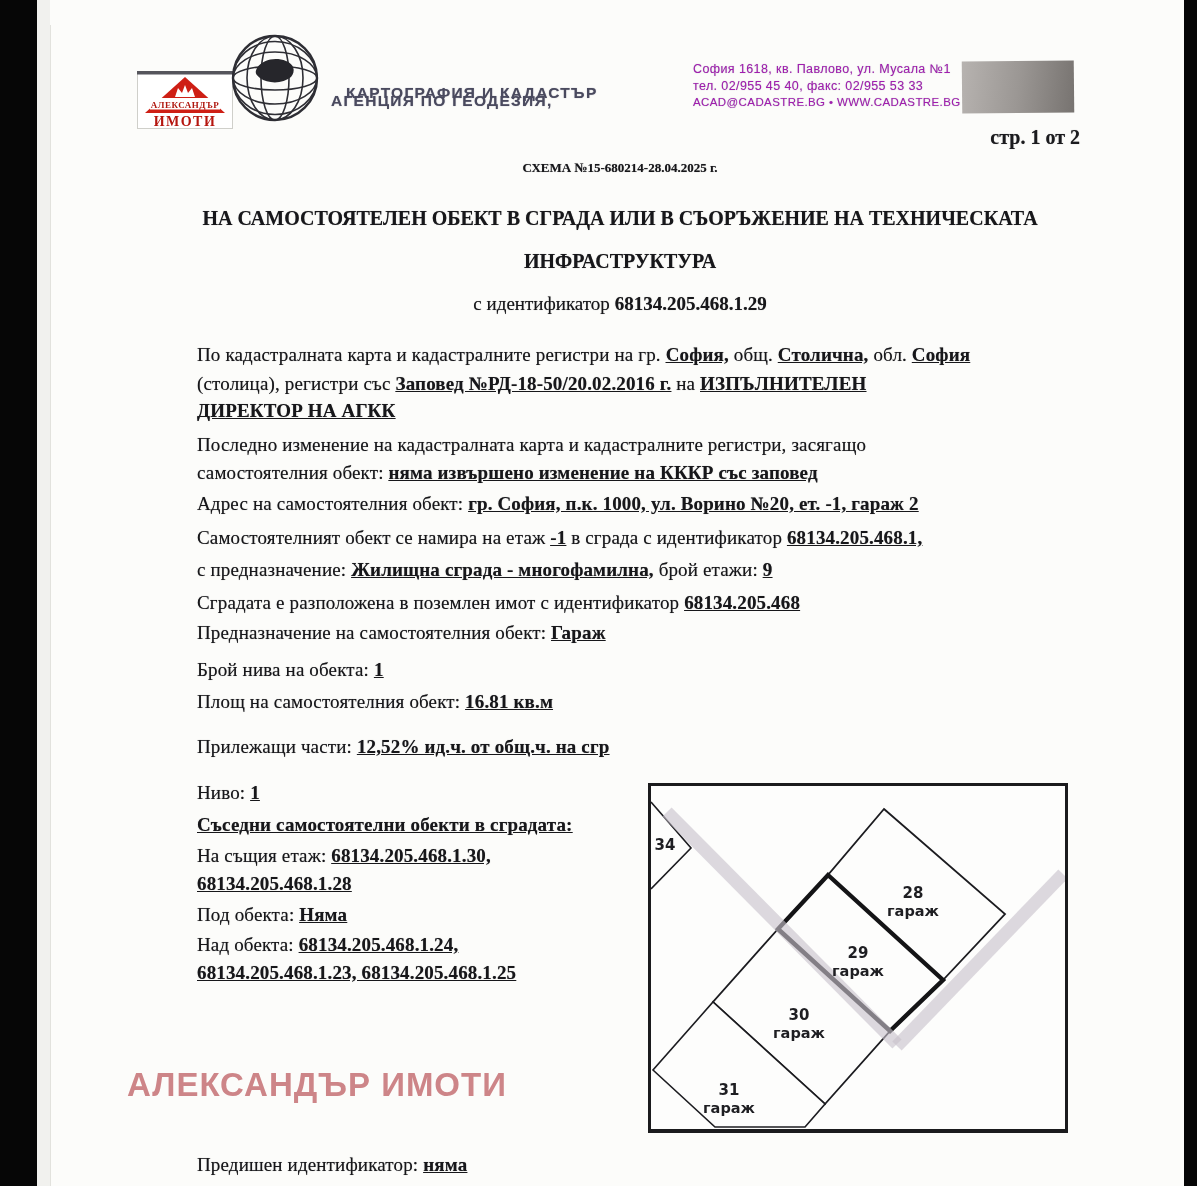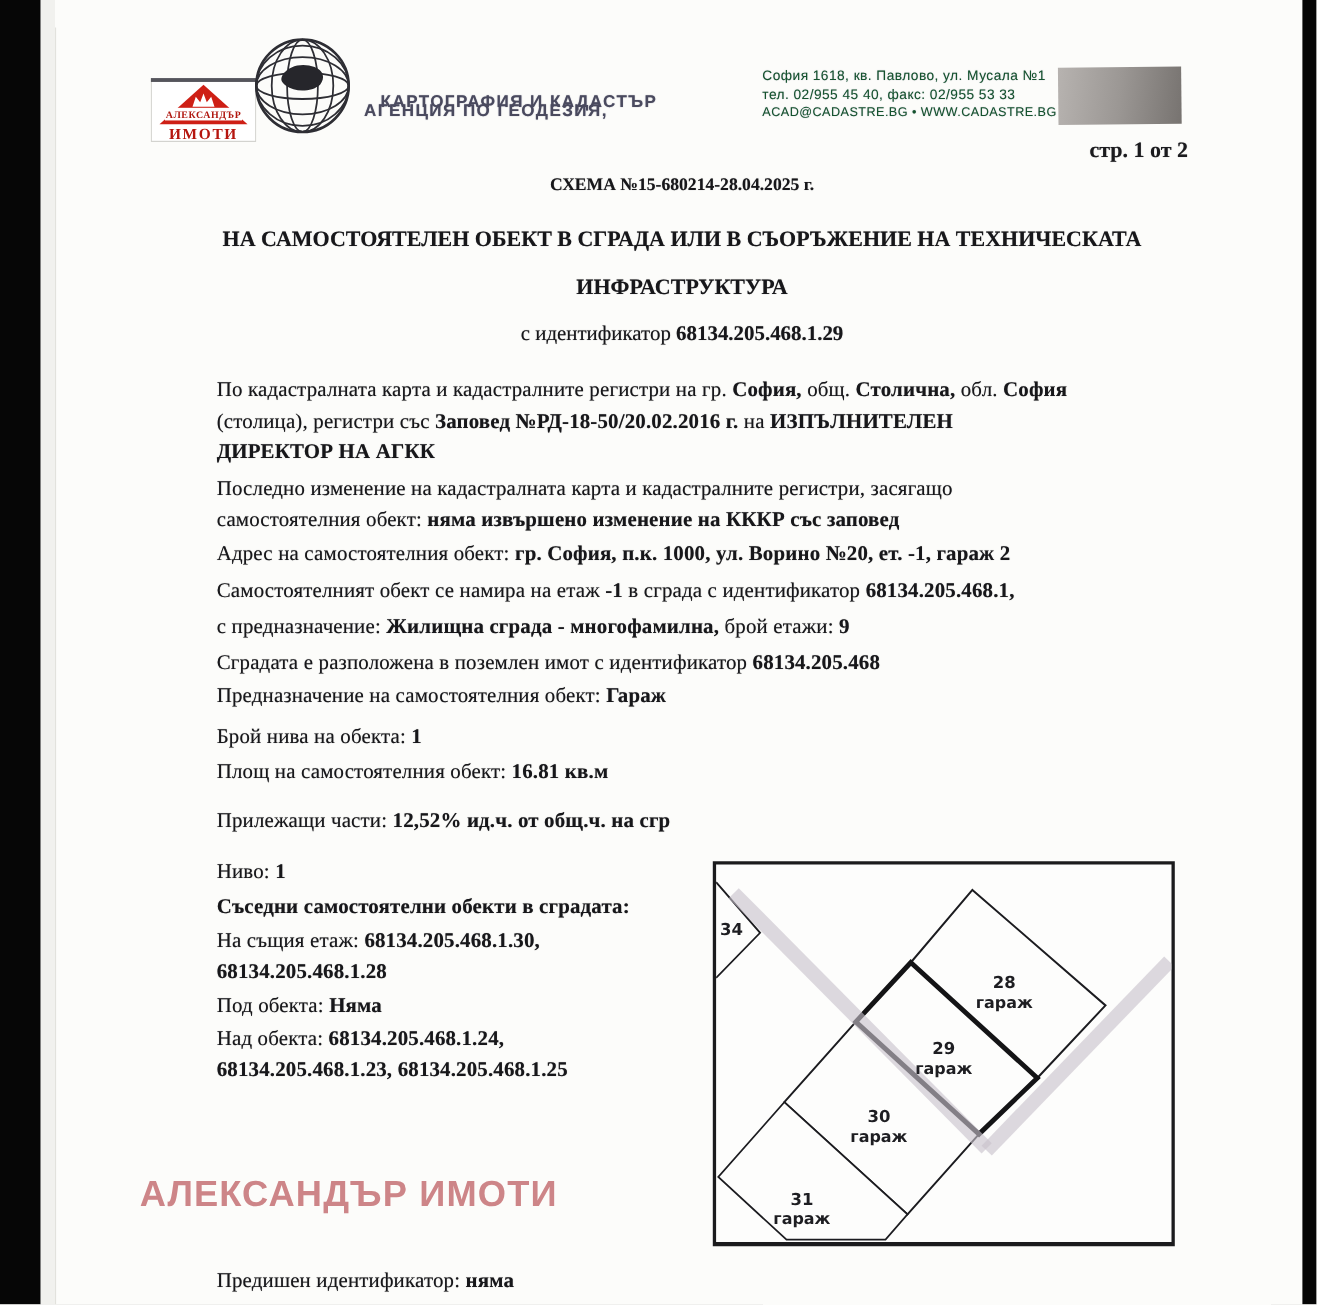--- a/index.html
+++ b/index.html
@@ -6,28 +6,28 @@
   #page{position:relative;width:1197px;height:1186px;background:#fcfcfa;overflow:hidden;
         font-family:"Liberation Serif","DejaVu Serif",serif;color:#17171a;}
   .band{position:absolute;top:0;bottom:0;background:#060606;}
   .band.left{left:0;width:37px;}
   .band.right{left:1184px;width:13px;}
   .lstrip{position:absolute;top:0;bottom:0;left:37px;width:13px;background:#f1f1ee;}
   .pagedge{position:absolute;left:50px;top:25px;bottom:0;width:1px;background:#e2e2dd;}
 
   .scan{text-shadow:0 0 .7px rgba(25,25,30,.55);}
   .bl{position:absolute;left:197px;font-size:19px;line-height:26px;white-space:nowrap;letter-spacing:.15px;}
-  .bl b{font-weight:700;}
+  .bl b{font-weight:700;text-decoration:underline;}
   .center{position:absolute;left:60px;width:1120px;text-align:center;white-space:nowrap;font-weight:700;}
 
   .agency-name{position:absolute;left:331px;font-family:"Liberation Sans","DejaVu Sans",sans-serif;
       font-weight:700;font-size:15.5px;color:#4a4a5e;letter-spacing:1.3px;white-space:nowrap;
       text-shadow:0 0 1px rgba(70,70,100,.55);}
   .contact{position:absolute;left:693px;font-family:"Liberation Sans","DejaVu Sans",sans-serif;
-      font-size:12.5px;color:#14532d;letter-spacing:.4px;white-space:nowrap;text-shadow:0 0 1px rgba(120,125,145,.6);}
+      font-size:12.5px;color:#a21caf;letter-spacing:.4px;white-space:nowrap;text-shadow:0 0 1px rgba(120,125,145,.6);}
   .pageno{position:absolute;left:890px;top:126px;width:190px;text-align:right;
       font-weight:700;font-size:20px;color:#1b1b1e;}
   .artifact{position:absolute;left:962px;top:61px;width:112px;height:52px;
       background:linear-gradient(97deg,#b7b3b0 0%,#9b9794 50%,#777370 100%);transform:rotate(-.6deg);}
 
   .diagram-box{position:absolute;left:648px;top:783px;width:420px;height:350px;box-sizing:border-box;
       border:3px solid #1b1b1d;border-bottom-width:4px;background:#fdfdfc;}
   .dg-num{font-family:"DejaVu Sans","Liberation Sans",sans-serif;font-size:15px;font-weight:600;fill:#1e1e22;}
   .dg-type{font-family:"DejaVu Sans","Liberation Sans",sans-serif;font-size:14.5px;font-weight:600;fill:#1e1e22;}
 
@@ -74,21 +74,21 @@
   <div class="agency-name" style="top:84px;margin-left:15px;">КАРТОГРАФИЯ И КАДАСТЪР</div>
 
   <div class="contact" style="top:62px;">София 1618, кв. Павлово, ул. Мусала №1</div>
   <div class="contact" style="top:79px;">тел. 02/955 45 40, факс: 02/955 53 33</div>
   <div class="contact" style="top:96px;font-size:11.5px;">ACAD@CADASTRE.BG • WWW.CADASTRE.BG</div>
 
   <div class="artifact"></div>
 
   <div class="pageno scan">стр. 1 от 2</div>
 
-  <div class="center scan" style="top:160px;font-size:16px;font-family:Liberation Serif, serif;">СХЕМА №15-680214-28.04.2025 г.</div>
+  <div class="center scan" style="top:160px;font-size:13px;font-family:Liberation Serif, serif;">СХЕМА №15-680214-28.04.2025 г.</div>
   <div class="center scan" style="top:207px;font-size:20px;">НА САМОСТОЯТЕЛЕН ОБЕКТ В СГРАДА ИЛИ В СЪОРЪЖЕНИЕ НА ТЕХНИЧЕСКАТА</div>
   <div class="center scan" style="top:250px;font-size:20px;">ИНФРАСТРУКТУРА</div>
   <div class="center scan" style="top:293px;font-weight:400;font-size:19px;"><span>с идентификатор </span><b>68134.205.468.1.29</b></div>
 
   <div class="bl scan" style="top:342px"><span>По кадастралната карта и кадастралните регистри на гр. </span><b>София,</b><span> общ. </span><b>Столична,</b><span> обл. </span><b>София</b></div>
   <div class="bl scan" style="top:371px"><span>(столица), регистри със </span><b>Заповед №РД-18-50/20.02.2016 г.</b><span> на </span><b>ИЗПЪЛНИТЕЛЕН</b></div>
   <div class="bl scan" style="top:398px"><b>ДИРЕКТОР НА АГКК</b></div>
   <div class="bl scan" style="top:432px"><span>Последно изменение на кадастралната карта и кадастралните регистри, засягащо</span></div>
   <div class="bl scan" style="top:460px"><span>самостоятелния обект: </span><b>няма извършено изменение на КККР със заповед</b></div>
   <div class="bl scan" style="top:491px"><span>Адрес на самостоятелния обект: </span><b>гр. София, п.к. 1000, ул. Ворино №20, ет. -1, гараж 2</b></div>

